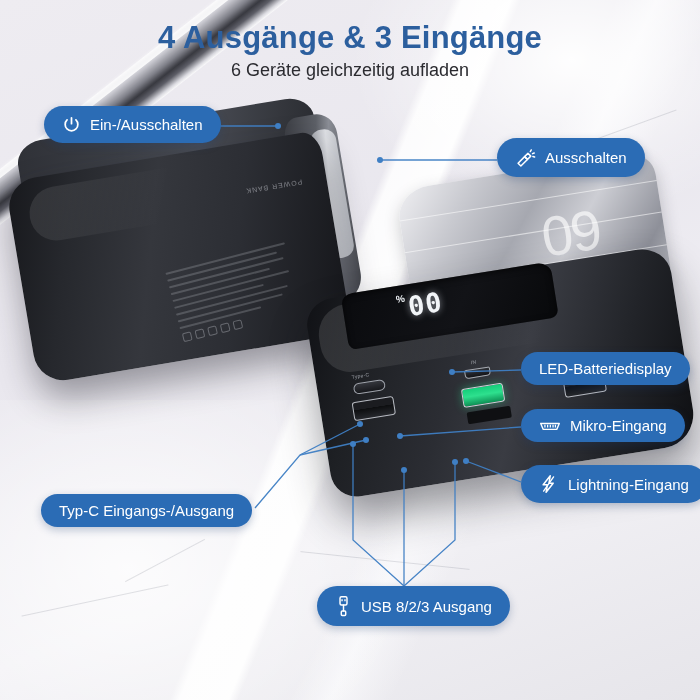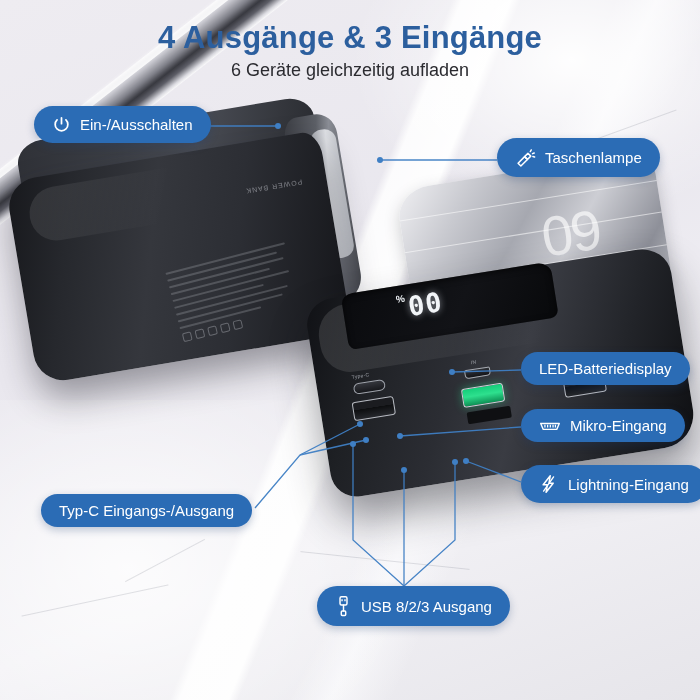--- a/index.html
+++ b/index.html
@@ -123,21 +123,21 @@
     background:linear-gradient(180deg,#303237,#131418);}
   .vent{position:absolute;width:44px;height:12px;background:#0b0c0e;border-radius:2px;opacity:.9;}
 
   
   .pill{position:absolute;display:flex;align-items:center;gap:9px;
     background:#2b6cb5;color:#fff;border-radius:22px;
     padding:9px 18px;font-size:15px;white-space:nowrap;
     box-shadow:0 3px 8px rgba(30,60,110,.28);}
   .pill .ico{display:flex;align-items:center;justify-content:center;flex:0 0 auto;}
   .pill .txt{line-height:1;}
-  #pill-power{left:34px;top:106px;text-align:center;}
+  #pill-power{left:44px;top:106px;text-align:center;}
   #pill-flash{left:497px;top:138px;}
   #pill-led{left:521px;top:352px;}
   #pill-micro{left:521px;top:409px;}
   #pill-light{left:521px;top:465px;}
   #pill-typec{left:41px;top:494px;}
   #pill-usb{left:317px;top:586px;}
 </style>
 </head>
 <body>
 
@@ -281,21 +281,21 @@
   <div class="pill" id="pill-flash">
     <span class="ico">
       <svg width="21" height="21" viewBox="0 0 24 24" fill="none" stroke="#fff" stroke-width="1.7" stroke-linecap="round" stroke-linejoin="round">
         <path d="M3.5 18.5 L11 11 L14.2 14.2 L6.7 21.7 Z"></path>
         <path d="M11 11 L14.8 7.2 L18 10.4 L14.2 14.2 Z"></path>
         <path d="M17.5 5.2 L18.6 3.4"></path>
           <path d="M20 7.6 L22 6.8"></path>
           <path d="M20.4 10.8 L22.4 11.4"></path>
       </svg>
     </span>
-    <span class="txt">Taschenlampe</span>
+    <span class="txt">Ausschalten</span>
   </div>
 
   <div class="pill" id="pill-led">
     <span class="txt">LED-Batteriedisplay</span>
   </div>
 
   <div class="pill" id="pill-micro">
     <span class="ico">
       <svg width="22" height="14" viewBox="0 0 26 14" fill="none" stroke="#fff" stroke-width="1.6" stroke-linejoin="round">
         <path d="M2 4 H24 L21 11 H5 Z"></path>

